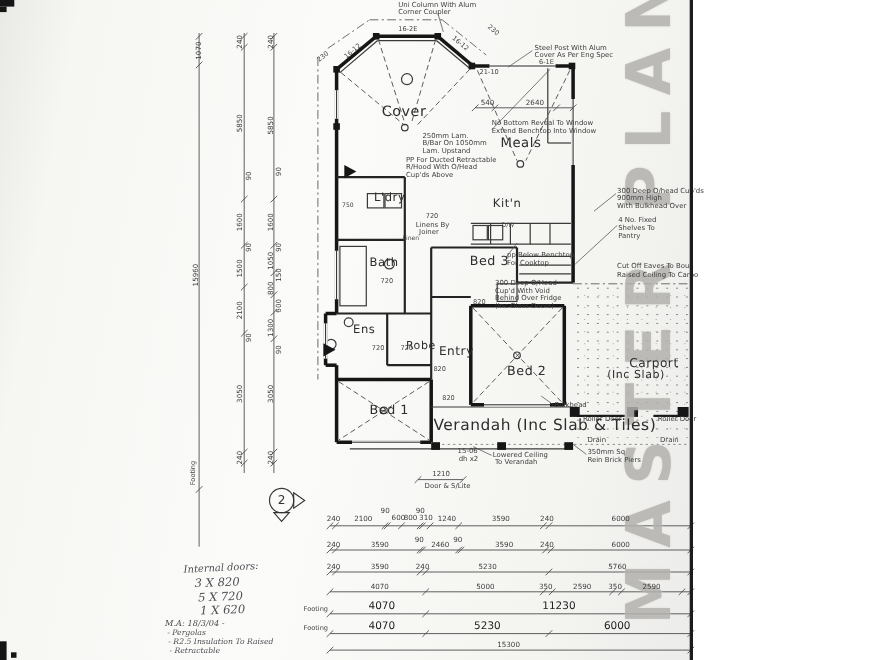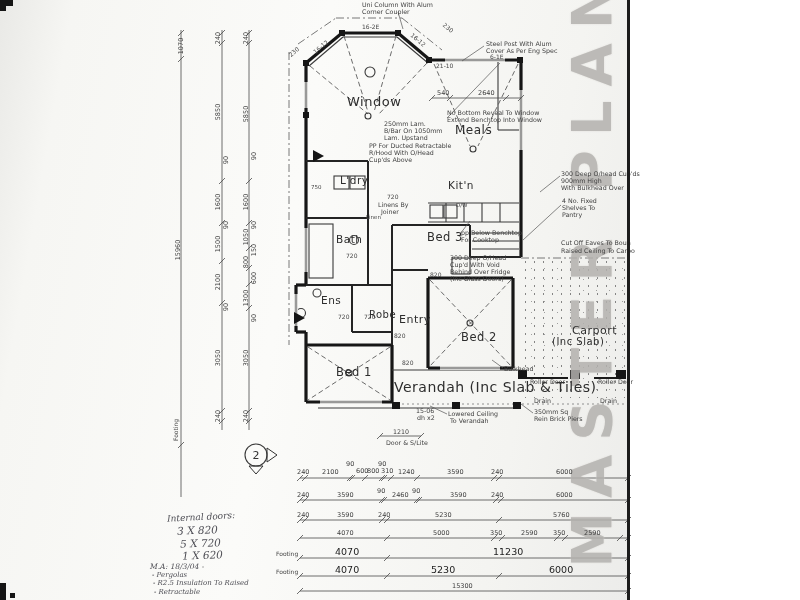--- a/index.html
+++ b/index.html
@@ -244,21 +244,21 @@
 <div class="hand" style="left:167px;top:512px;font-size:9px;transform:rotate(-3deg)">Internal doors:</div>
 <div class="hand" style="left:177px;top:524px;font-size:10.5px;transform:rotate(-2deg)">3 X 820</div>
 <div class="hand" style="left:180px;top:537px;font-size:10.5px;transform:rotate(-2deg)">5 X 720</div>
 <div class="hand" style="left:182px;top:549px;font-size:10.5px;transform:rotate(-2deg)">1 X 620</div>
 <div class="hand" style="left:150px;top:562px;font-size:7.5px">M.A: 18/3/04 -</div>
 <div class="hand" style="left:152px;top:571px;font-size:7px">- Pergolas</div>
 <div class="hand" style="left:153px;top:579px;font-size:7px">- R2.5 Insulation To Raised</div>
 <div class="hand" style="left:154px;top:588px;font-size:7px">- Retractable</div>
 
 <div id="labels">
-      <div class="lbl room" style="left: 347px; top: 95px; font-size: 13px;">Window</div>
+      <div class="lbl room" style="left: 347px; top: 95px; font-size: 13px;">Cover</div>
       <div class="lbl room" style="left: 455px; top: 124px; font-size: 12px;">Meals</div>
       <div class="lbl room" style="left: 448px; top: 180px; font-size: 10.5px;">Kit'n</div>
       <div class="lbl room" style="left: 340px; top: 175px; font-size: 10.5px;">L'dry</div>
       <div class="lbl room" style="left: 336px; top: 234px; font-size: 10.5px;">Bath</div>
       <div class="lbl room" style="left: 427px; top: 232px; font-size: 11.5px;">Bed 3</div>
       <div class="lbl room" style="left: 321px; top: 295px; font-size: 10.5px;">Ens</div>
       <div class="lbl room" style="left: 369px; top: 310px; font-size: 10px;">Robe</div>
       <div class="lbl room" style="left: 399px; top: 314px; font-size: 11px;">Entry</div>
       <div class="lbl room" style="left: 336px; top: 367px; font-size: 11.5px;">Bed 1</div>
       <div class="lbl room" style="left: 461px; top: 332px; font-size: 11.5px;">Bed 2</div>

